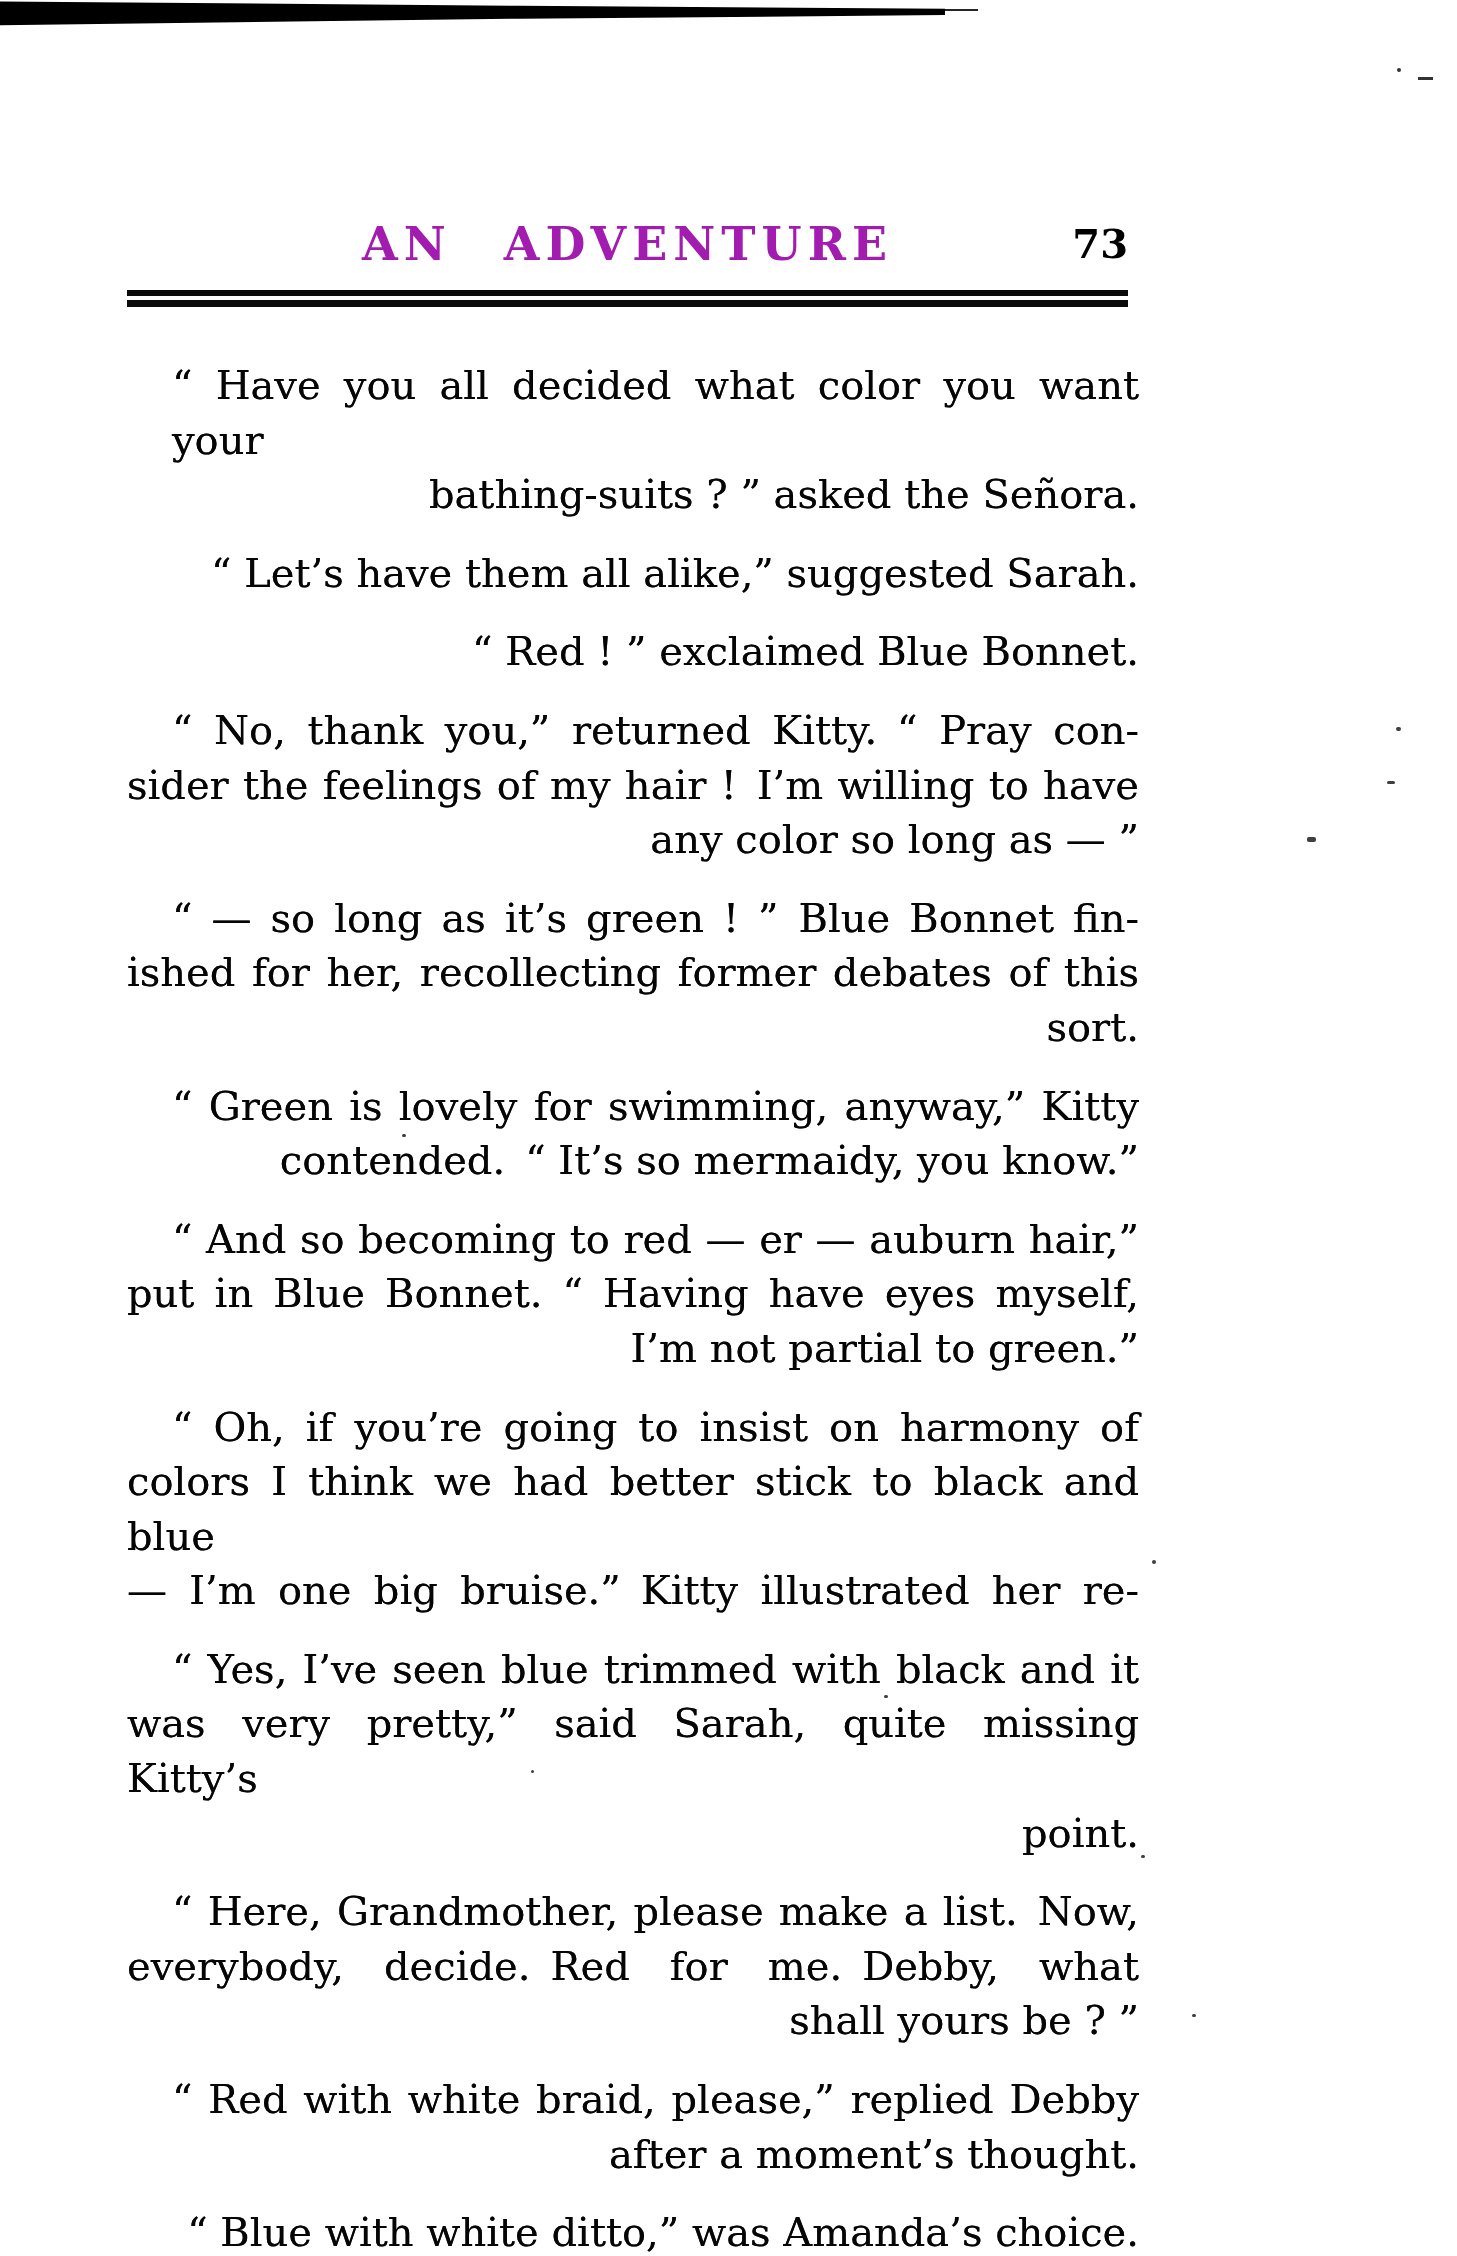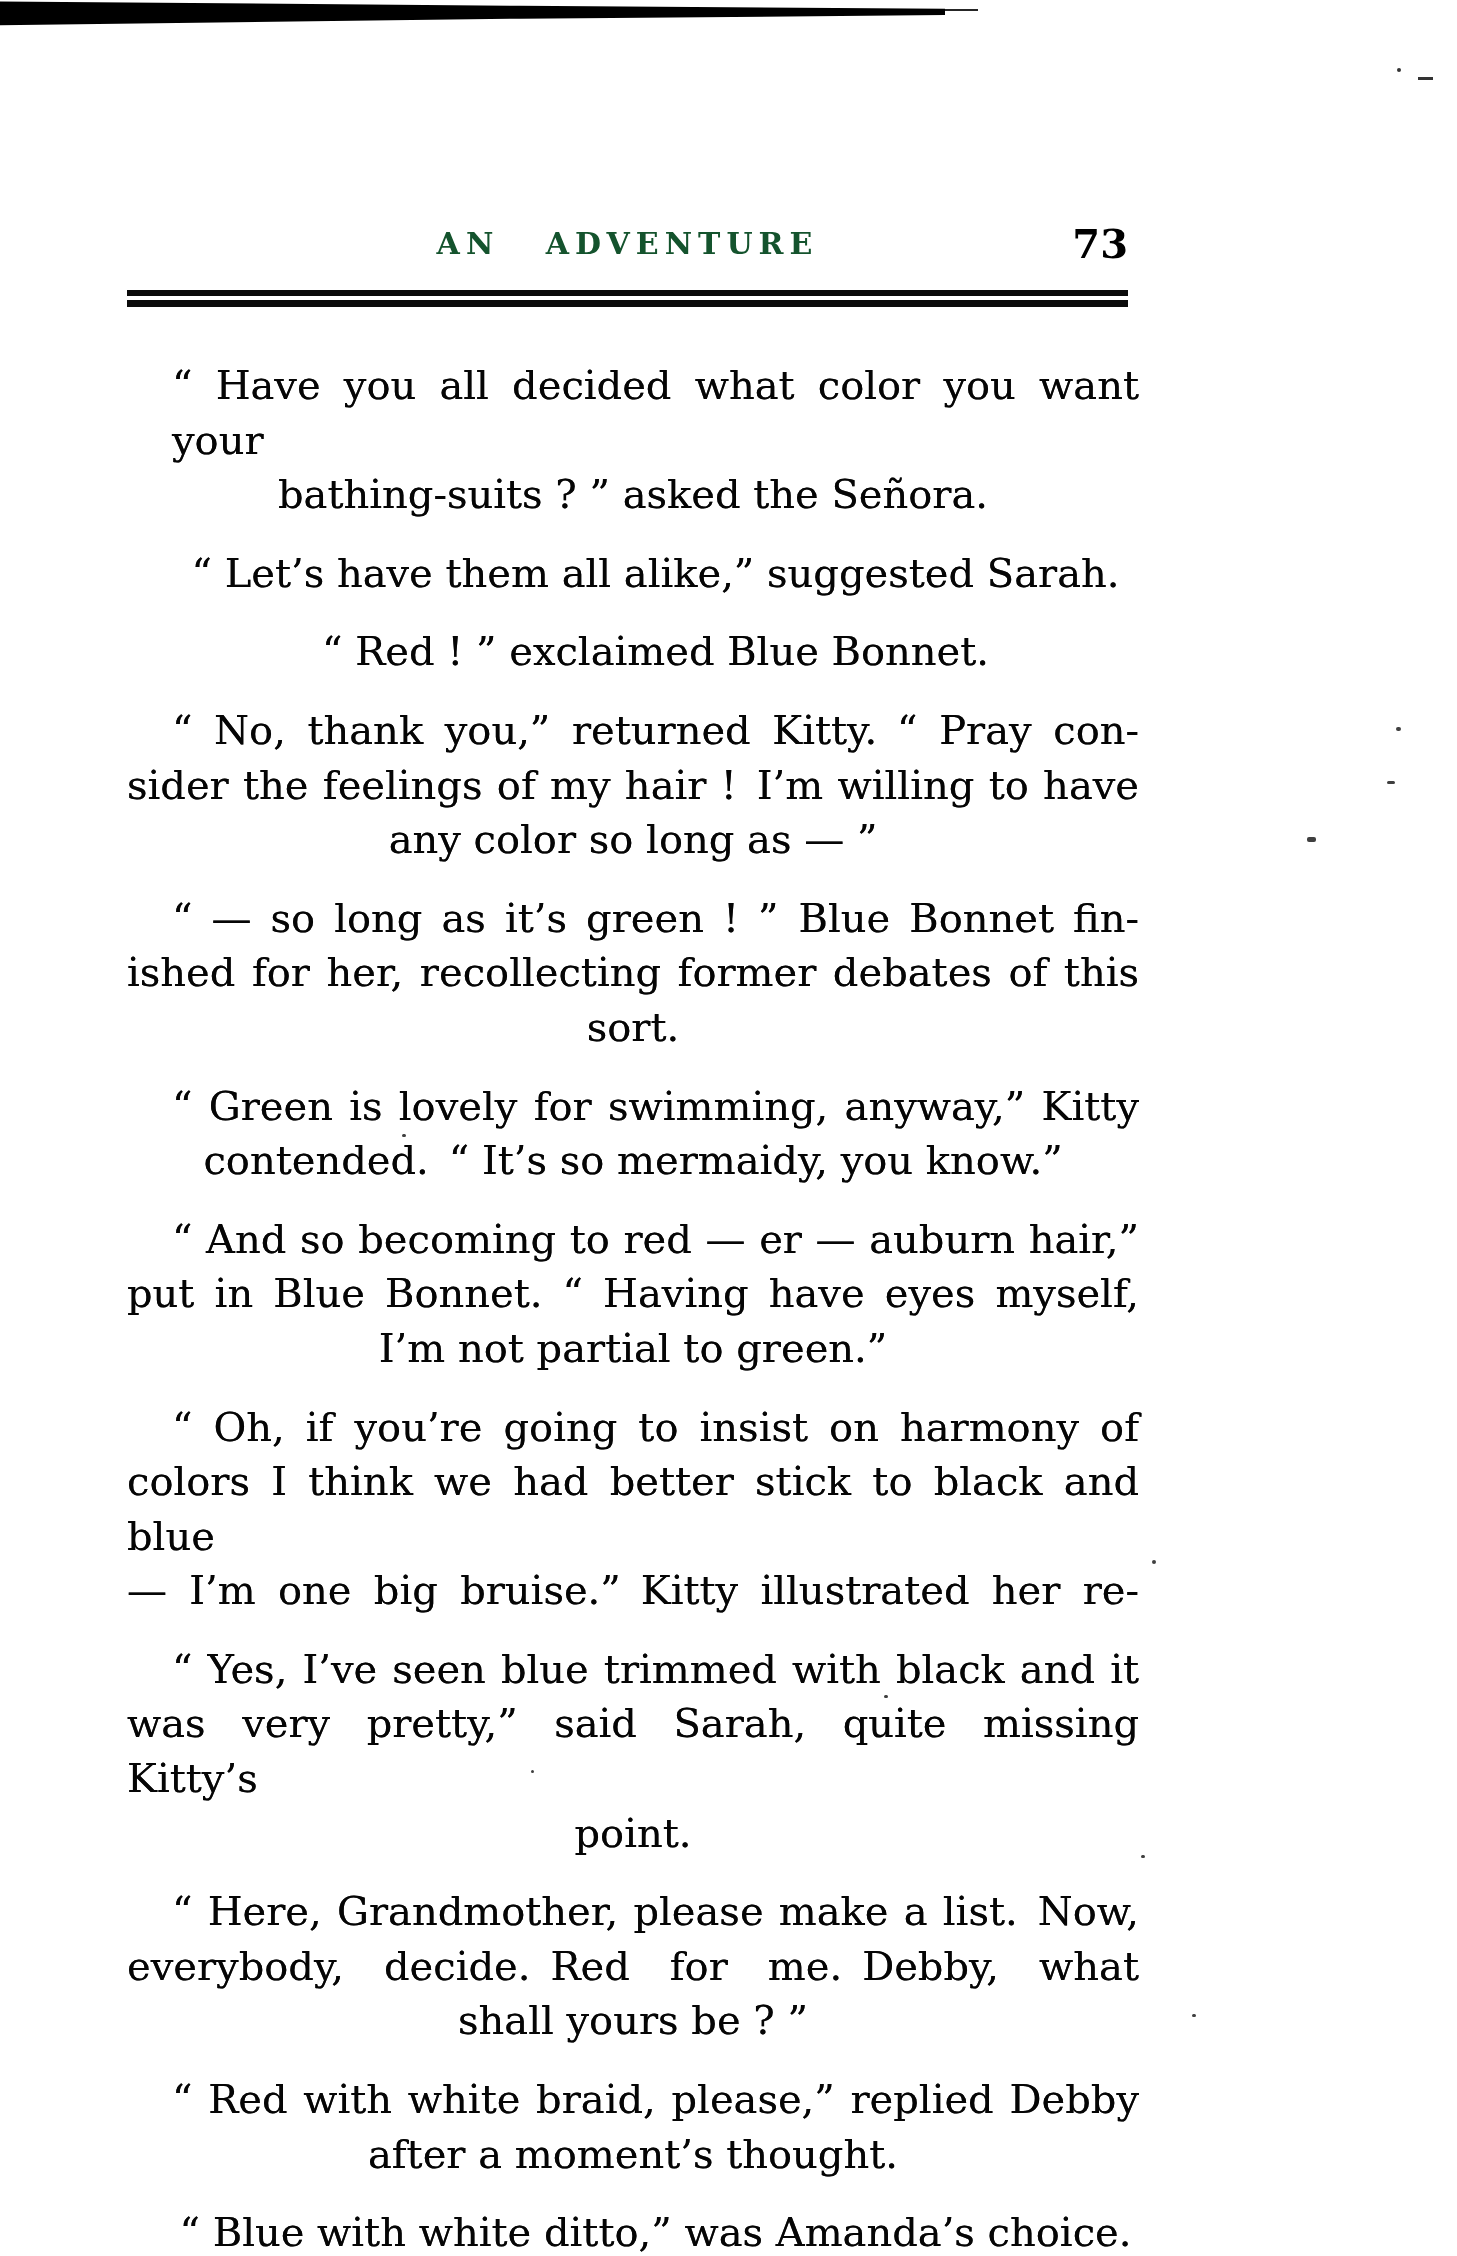--- a/index.html
+++ b/index.html
@@ -27,44 +27,44 @@
   .corner-dot  { position: absolute; top: 68px; left: 1397px; width: 4px; height: 4px; background: #333; border-radius: 50%; }
   .corner-dash { position: absolute; top: 77px; left: 1418px; width: 15px; height: 3px; background: #333; }
 
   
   .running-head {
     position: absolute; top: 219px; left: 127px;
     width: 1001px; height: 50px; line-height: 50px;
   }
   .running-title {
     position: absolute; left: 50%; transform: translateX(-50%);
-    font-size: 30px; font-weight: 700;
+    font-size: 46px; font-weight: 700;
     letter-spacing: 6px; word-spacing: 30px;
-    white-space: nowrap; color: #14532d;
+    white-space: nowrap; color: #a21caf;
   }
   .page-number {
     position: absolute; right: 0; top: 0;
     font-size: 40px; font-weight: 700; color: #000;
   }
 
   .double-rule {
     position: absolute; top: 290px; left: 127px;
     width: 1001px; height: 4px;
     border-top: 6px solid #0b0b0b;
     border-bottom: 7px solid #0b0b0b;
   }
 
   
   .text-block {
     position: absolute; top: 334px; left: 127px;
     width: 1012px;
     font-size: 40px; line-height: 54.6px;
     text-shadow: 0 0 0.5px rgba(0,0,0,0.75);
   }
-  .line { display: block; text-align: center; }
+  .line { display: block; text-align: right; }
   .line.justify { text-align: justify; text-align-last: justify; }
   .line.indent { padding-left: 45px; margin-top: 24px; }
 
   
   .speck { position: absolute; background: #1d1d1d; border-radius: 2px; opacity: .85; }
   .speck.s1 { left: 1396px; top: 727px;  width: 5px; height: 4px; }
   .speck.s2 { left: 1387px; top: 781px;  width: 8px; height: 3px; }
   .speck.s3 { left: 1307px; top: 837px;  width: 9px; height: 5px; }
   .speck.s4 { left: 402px;  top: 1134px; width: 4px; height: 3px; }
   .speck.s5 { left: 1152px; top: 1560px; width: 4px; height: 4px; }

